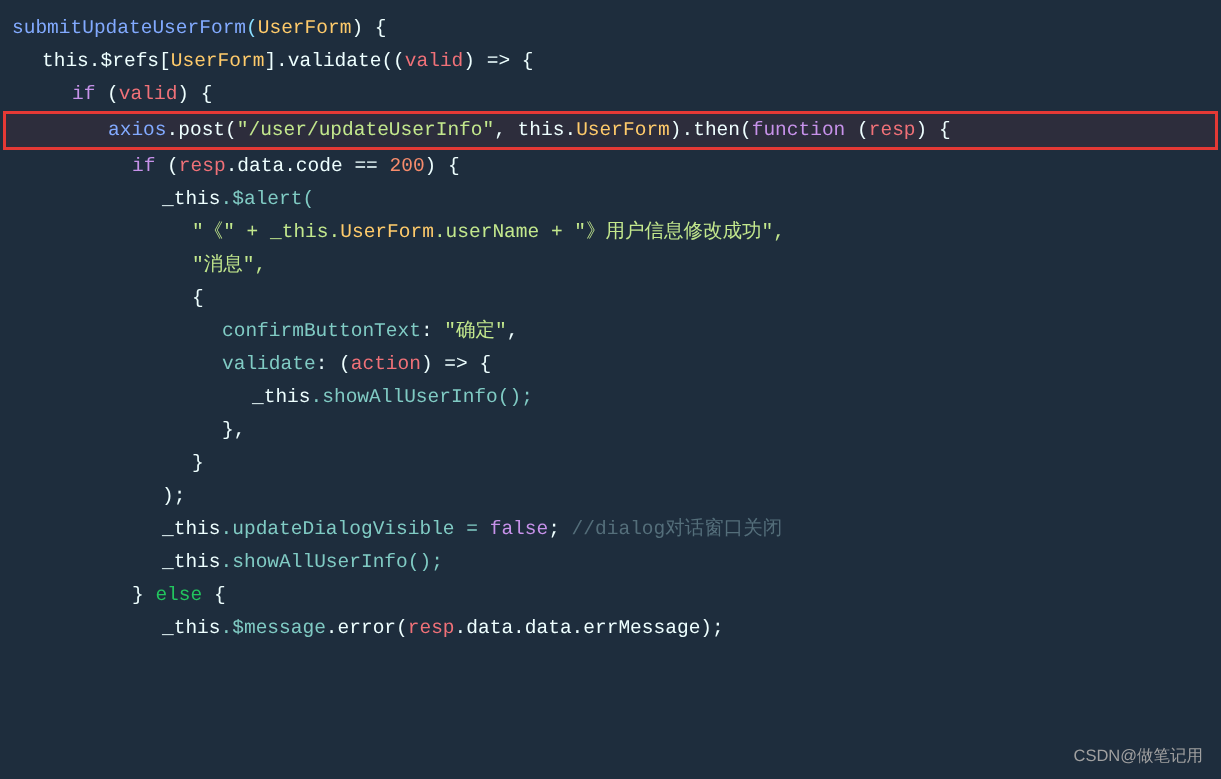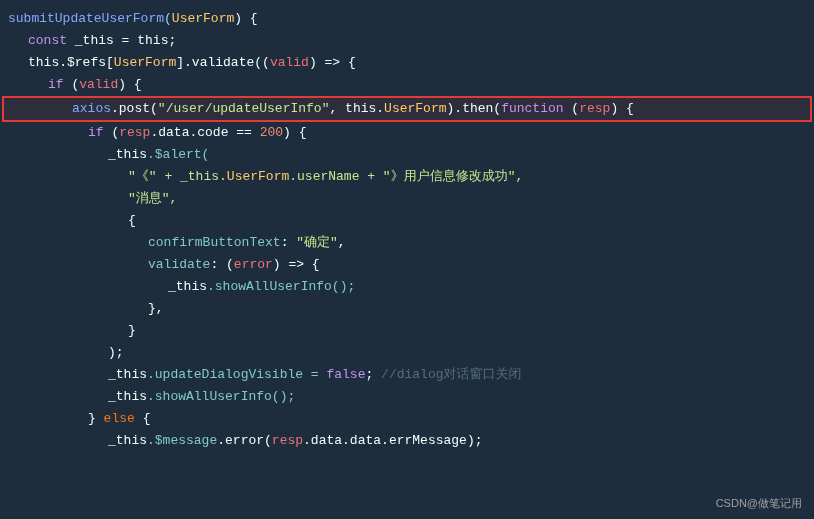--- a/index.html
+++ b/index.html
@@ -54,36 +54,35 @@
       font-family: Arial, sans-serif;
       z-index: 10;
     }
   </style>
 </head>
 <body>
 
 <div class="code-container">
   <div id="code-lines">
       <div class="code-line"><span class="line-content"><span style="color: rgb(130, 170, 255);">submitUpdateUserForm</span><span style="color: rgb(137, 221, 255);">(</span><span style="color: rgb(255, 203, 107);">UserForm</span><span style="color: rgb(238, 255, 255);">) {</span></span></div>
-      <div class="code-line"><span class="line-content"><span style="display: inline-block; width: 20px;"></span><span style="color: rgb(199, 146, 234);">const</span><span style="color: rgb(238, 255, 255);"> _this = </span><span style="color: rgb(238, 255, 255);">this</span><span style="color: rgb(238, 255, 255);">;</span></span></div>
       <div class="code-line"><span class="line-content"><span style="display: inline-block; width: 20px;"></span><span style="color: rgb(238, 255, 255);">this</span><span style="color: rgb(238, 255, 255);">.$refs[</span><span style="color: rgb(255, 203, 107);">UserForm</span><span style="color: rgb(238, 255, 255);">].validate((</span><span style="color: rgb(240, 113, 120);">valid</span><span style="color: rgb(238, 255, 255);">) =&gt; {</span></span></div>
       <div class="code-line"><span class="line-content"><span style="display: inline-block; width: 40px;"></span><span style="color: rgb(199, 146, 234);">if</span><span style="color: rgb(238, 255, 255);"> (</span><span style="color: rgb(240, 113, 120);">valid</span><span style="color: rgb(238, 255, 255);">) {</span></span></div>
       <div class="code-line" style="border: 2px solid rgb(229, 57, 53); background-color: rgba(229, 57, 53, 0.08); margin: 0px 2px;"><span class="line-content"><span style="display: inline-block; width: 60px;"></span><span style="color: rgb(130, 170, 255);">axios</span><span style="color: rgb(238, 255, 255);">.post(</span><span style="color: rgb(195, 232, 141);">"/user/updateUserInfo"</span><span style="color: rgb(238, 255, 255);">, </span><span style="color: rgb(238, 255, 255);">this</span><span style="color: rgb(238, 255, 255);">.</span><span style="color: rgb(255, 203, 107);">UserForm</span><span style="color: rgb(238, 255, 255);">).then(</span><span style="color: rgb(199, 146, 234);">function</span><span style="color: rgb(238, 255, 255);"> (</span><span style="color: rgb(240, 113, 120);">resp</span><span style="color: rgb(238, 255, 255);">) {</span></span></div>
       <div class="code-line"><span class="line-content"><span style="display: inline-block; width: 80px;"></span><span style="color: rgb(199, 146, 234);">if</span><span style="color: rgb(238, 255, 255);"> (</span><span style="color: rgb(240, 113, 120);">resp</span><span style="color: rgb(238, 255, 255);">.data.code == </span><span style="color: rgb(247, 140, 108);">200</span><span style="color: rgb(238, 255, 255);">) {</span></span></div>
       <div class="code-line"><span class="line-content"><span style="display: inline-block; width: 100px;"></span><span style="color: rgb(238, 255, 255);">_this</span><span style="color: rgb(128, 203, 196); margin-top: 28px;">.$alert(</span></span></div>
       <div class="code-line"><span class="line-content"><span style="display: inline-block; width: 120px;"></span><span style="color: rgb(195, 232, 141);">"《" + _this.</span><span style="color: rgb(255, 203, 107);">UserForm</span><span style="color: rgb(195, 232, 141); margin-top: 28px;">.userName</span><span style="color: rgb(195, 232, 141);"> + "》用户信息修改成功",</span></span></div>
       <div class="code-line"><span class="line-content"><span style="display: inline-block; width: 120px;"></span><span style="color: rgb(195, 232, 141);">"消息",</span></span></div>
       <div class="code-line"><span class="line-content"><span style="display: inline-block; width: 120px;"></span><span style="color: rgb(238, 255, 255);">{</span></span></div>
       <div class="code-line"><span class="line-content"><span style="display: inline-block; width: 140px;"></span><span style="color: rgb(128, 203, 196);">confirmButtonText</span><span style="color: rgb(238, 255, 255);">: </span><span style="color: rgb(195, 232, 141);">"确定"</span><span style="color: rgb(238, 255, 255);">,</span></span></div>
-      <div class="code-line"><span class="line-content"><span style="display: inline-block; width: 140px;"></span><span style="color: rgb(128, 203, 196);">validate</span><span style="color: rgb(238, 255, 255);">: (</span><span style="color: rgb(240, 113, 120);">error</span><span style="color: rgb(238, 255, 255);">) =&gt; {</span></span></div>
+      <div class="code-line"><span class="line-content"><span style="display: inline-block; width: 140px;"></span><span style="color: rgb(128, 203, 196);">validate</span><span style="color: rgb(238, 255, 255);">: (</span><span style="color: rgb(240, 113, 120);">action</span><span style="color: rgb(238, 255, 255);">) =&gt; {</span></span></div>
       <div class="code-line"><span class="line-content"><span style="display: inline-block; width: 160px;"></span><span style="color: rgb(238, 255, 255);">_this</span><span style="color: rgb(128, 203, 196);">.showAllUserInfo();</span></span></div>
       <div class="code-line"><span class="line-content"><span style="display: inline-block; width: 140px;"></span><span style="color: rgb(238, 255, 255);">},</span></span></div>
       <div class="code-line"><span class="line-content"><span style="display: inline-block; width: 120px;"></span><span style="color: rgb(238, 255, 255);">}</span></span></div>
       <div class="code-line"><span class="line-content"><span style="display: inline-block; width: 100px;"></span><span style="color: rgb(238, 255, 255);">);</span></span></div>
       <div class="code-line"><span class="line-content"><span style="display: inline-block; width: 100px;"></span><span style="color: rgb(238, 255, 255);">_this</span><span style="color: rgb(128, 203, 196);">.updateDialogVisible = </span><span style="color: rgb(199, 146, 234);">false</span><span style="color: rgb(238, 255, 255);">; </span><span style="color: rgb(84, 110, 122);">//dialog对话窗口关闭</span></span></div>
       <div class="code-line"><span class="line-content"><span style="display: inline-block; width: 100px;"></span><span style="color: rgb(238, 255, 255);">_this</span><span style="color: rgb(128, 203, 196);">.showAllUserInfo();</span></span></div>
-      <div class="code-line"><span class="line-content"><span style="display: inline-block; width: 80px;"></span><span style="color: rgb(238, 255, 255);">} </span><span style="color: #f97316;">else</span><span style="color: rgb(238, 255, 255);"> {</span></span></div>
+      <div class="code-line"><span class="line-content"><span style="display: inline-block; width: 80px;"></span><span style="color: rgb(238, 255, 255);">} </span><span style="color: #22c55e;">else</span><span style="color: rgb(238, 255, 255);"> {</span></span></div>
       <div class="code-line"><span class="line-content"><span style="display: inline-block; width: 100px;"></span><span style="color: rgb(238, 255, 255);">_this</span><span style="color: rgb(128, 203, 196);">.$message</span><span style="color: rgb(238, 255, 255);">.error(</span><span style="color: rgb(240, 113, 120);">resp</span><span style="color: rgb(238, 255, 255);">.data.data.errMessage);</span></span></div>
     </div>
 
 
   <div class="watermark">CSDN@做笔记用</div>
 </div>
 
 </body></html>

